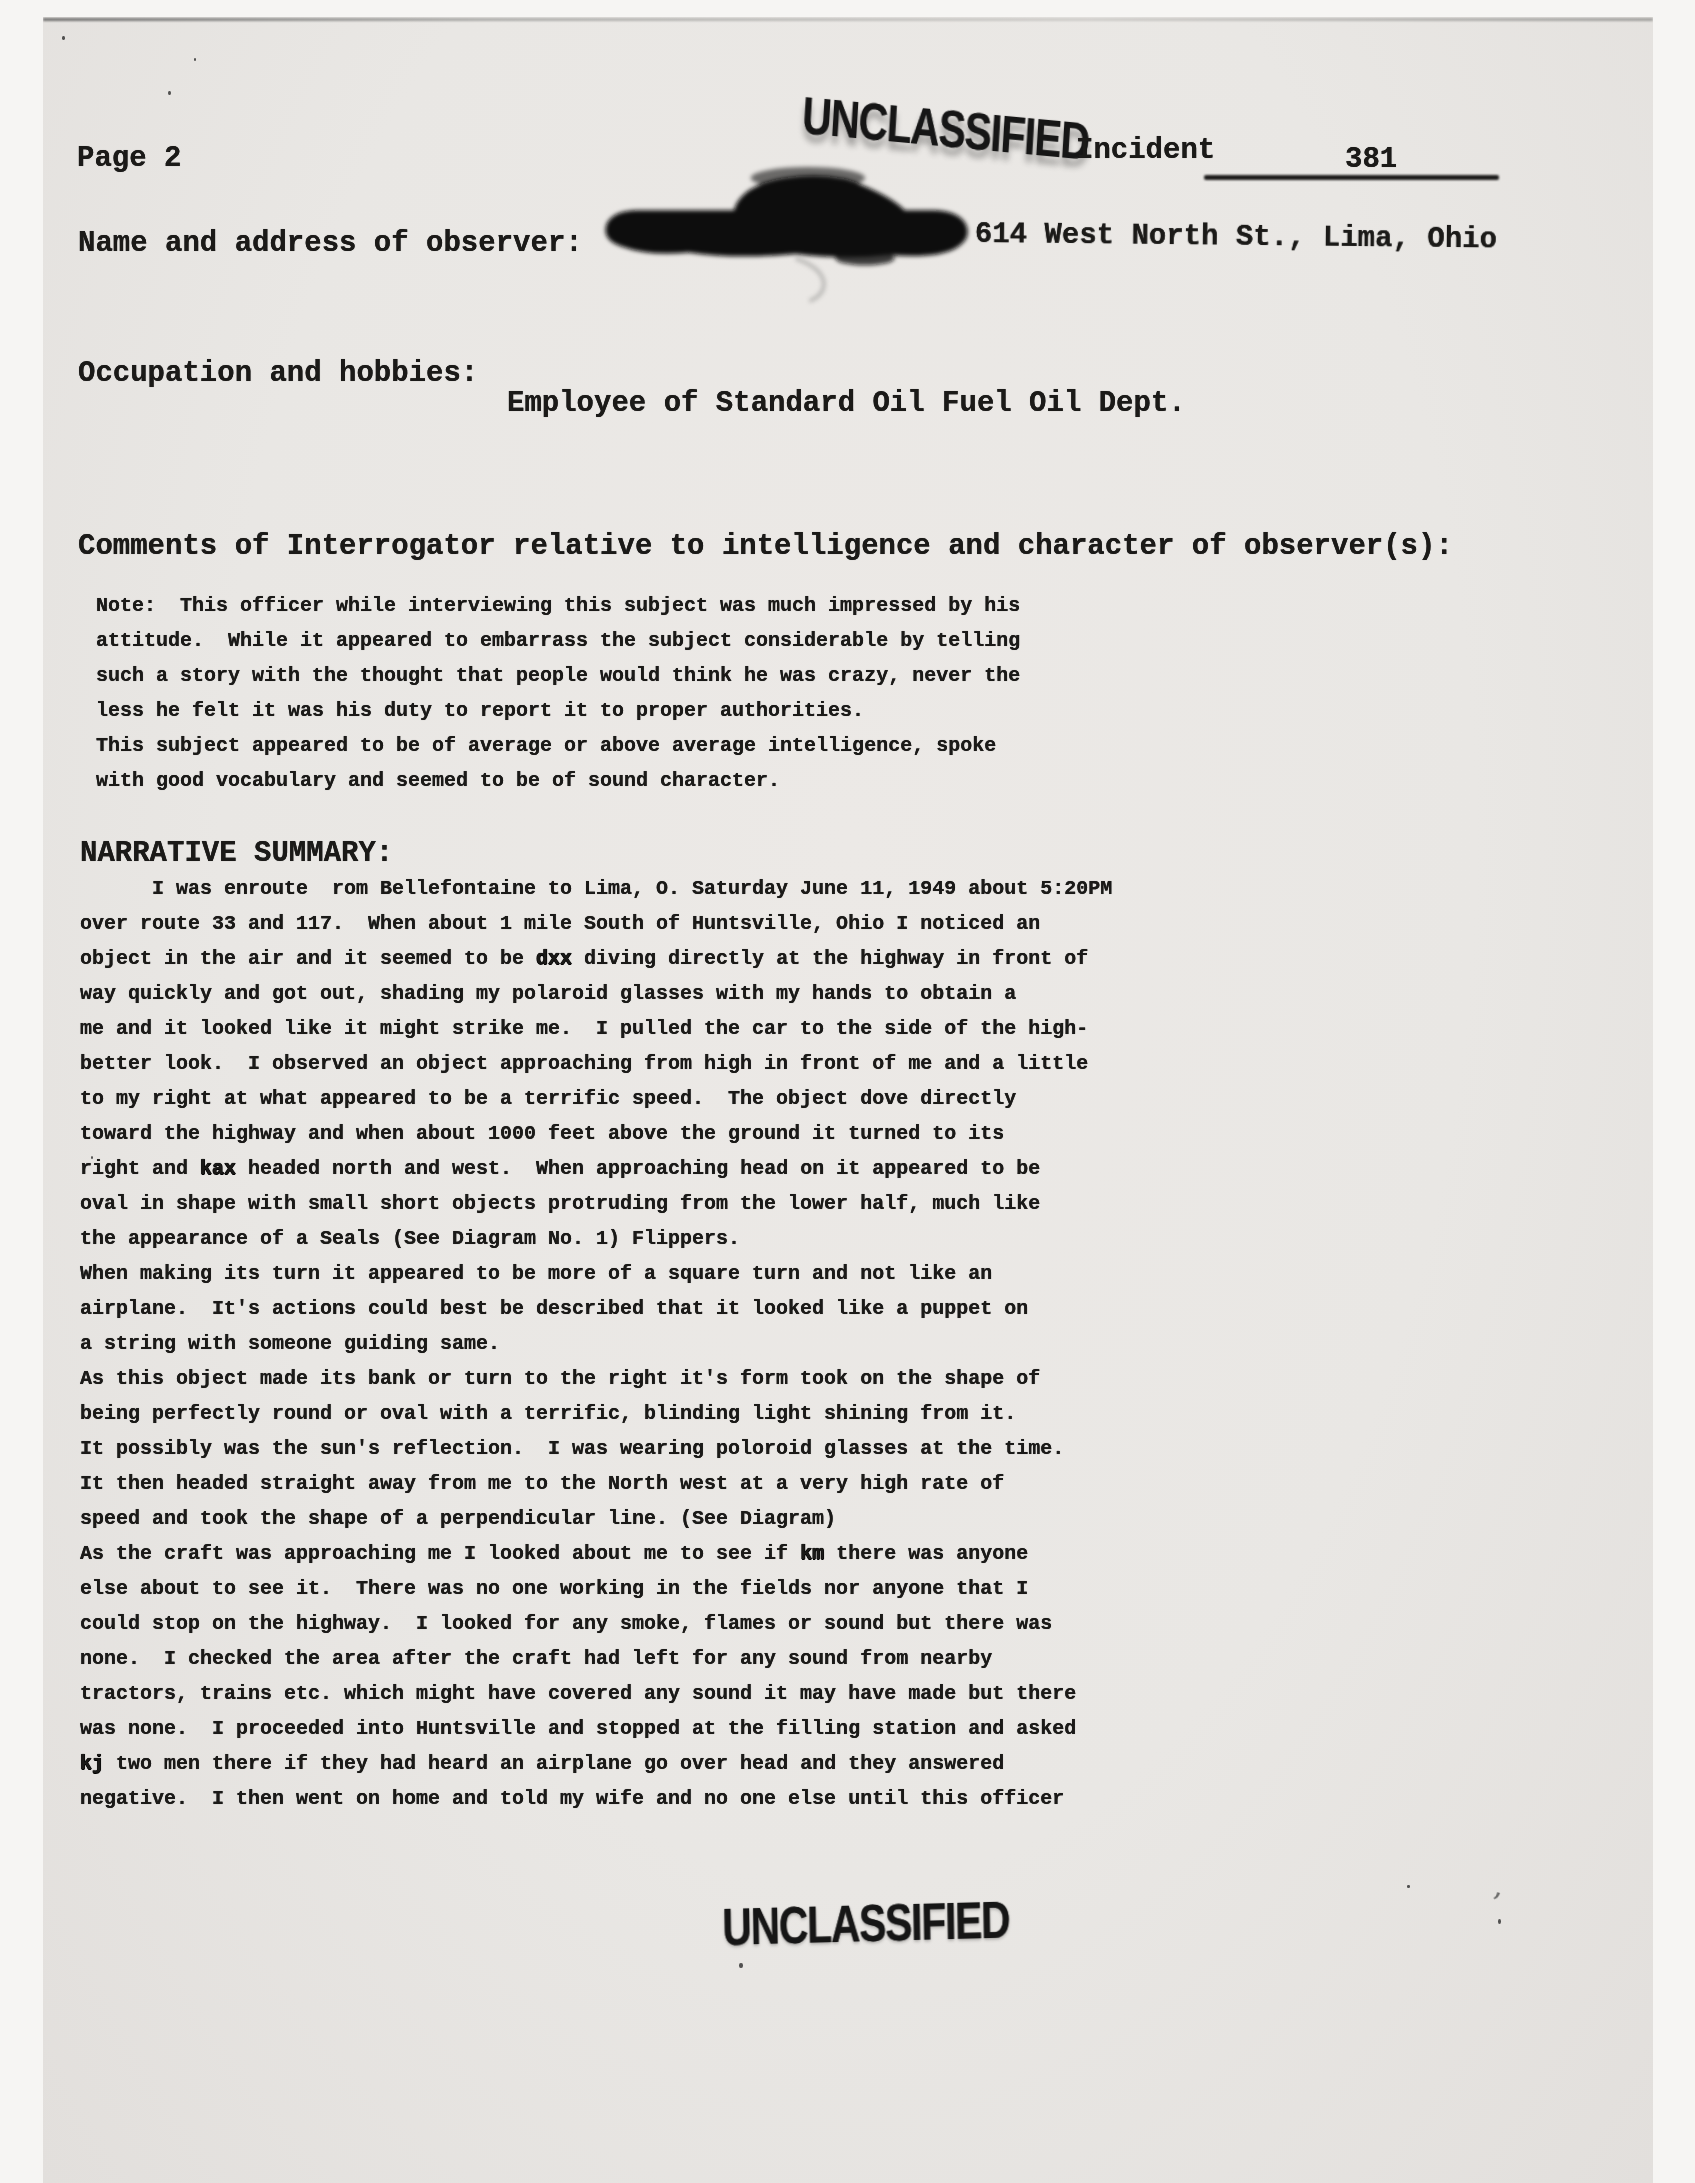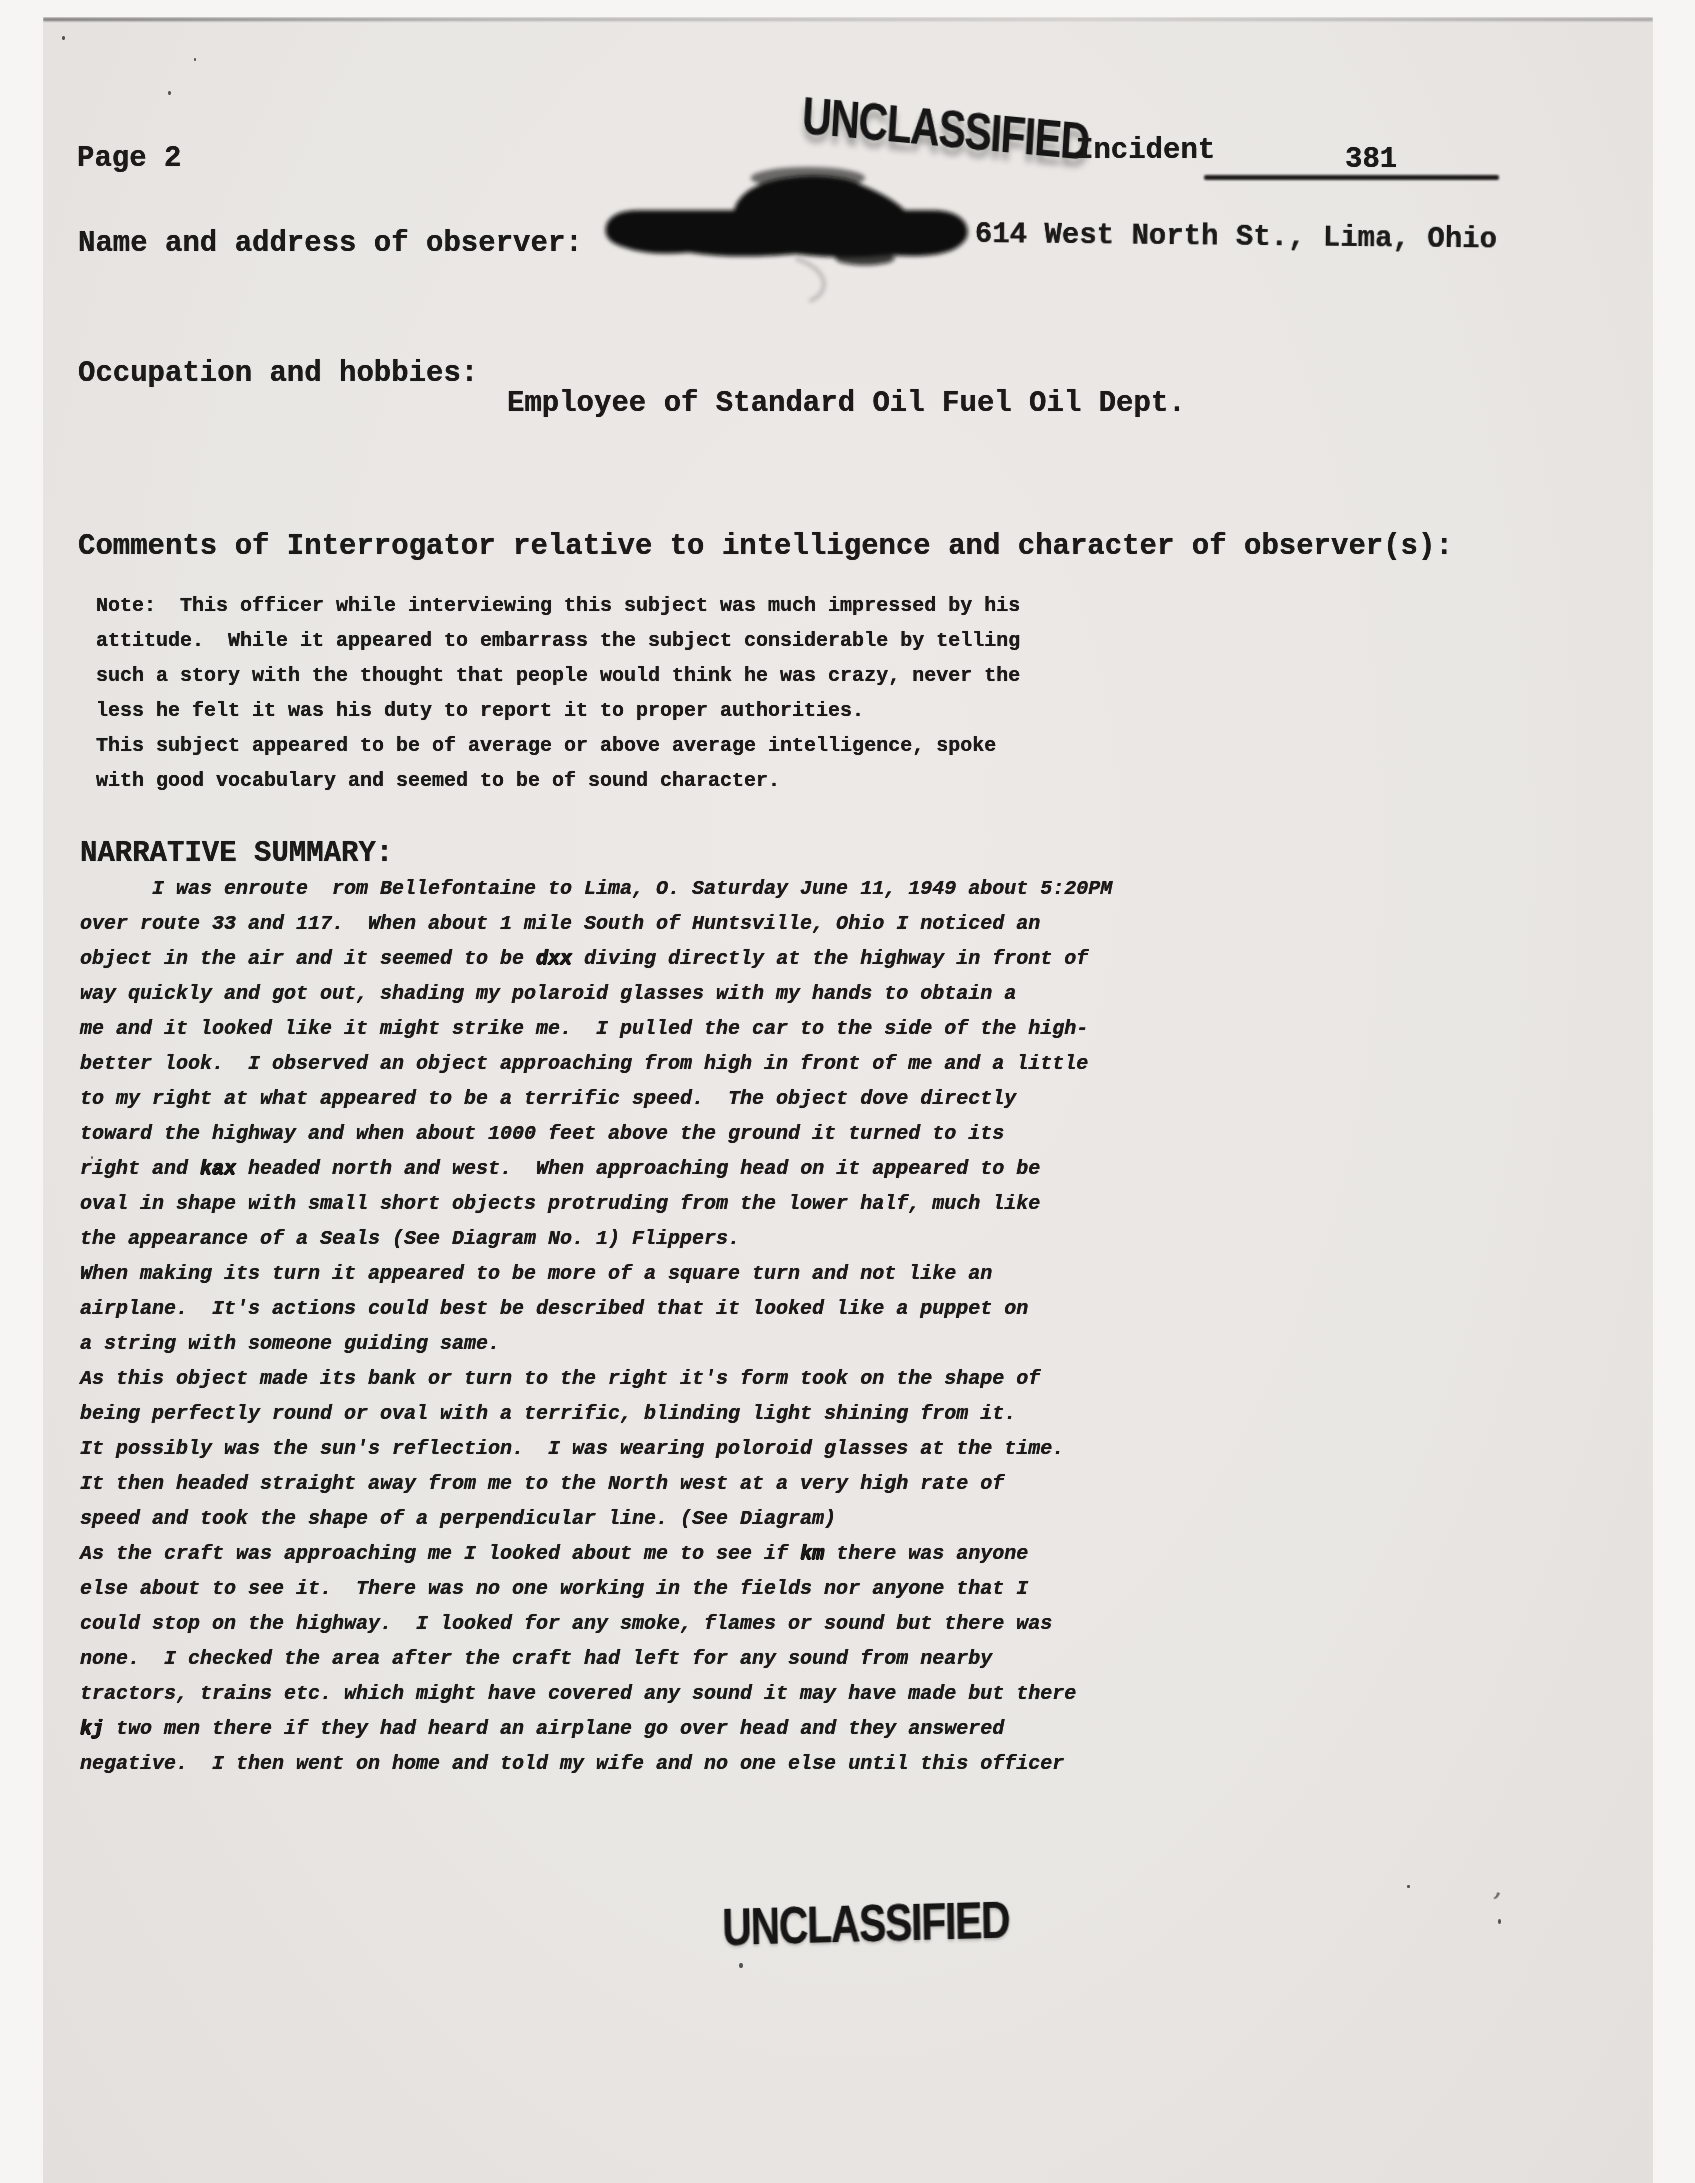--- a/index.html
+++ b/index.html
@@ -119,21 +119,21 @@
       <div class="tline">Note:  This officer while interviewing this subject was much impressed by his</div>
       <div class="tline">attitude.  While it appeared to embarrass the subject considerable by telling</div>
       <div class="tline">such a story with the thought that people would think he was crazy, never the</div>
       <div class="tline">less he felt it was his duty to report it to proper authorities.</div>
       <div class="tline">This subject appeared to be of average or above average intelligence, spoke</div>
       <div class="tline">with good vocabulary and seemed to be of sound character.</div>
     </div>
 
   <div class="typed" style="left:37px;top:822px;">NARRATIVE SUMMARY:</div>
 
-  <div class="block" style="left:37px;top:854px;font-style:italic;">
+  <div class="block" style="left:37px;top:854px;">
       <div class="tline">      I was enroute  rom Bellefontaine to Lima, O. Saturday June 11, 1949 about 5:20PM</div>
       <div class="tline">over route 33 and 117.  When about 1 mile South of Huntsville, Ohio I noticed an</div>
       <div class="tline">object in the air and it seemed to be <span class="struck">dxx</span> diving directly at the highway in front of</div>
       <div class="tline">way quickly and got out, shading my polaroid glasses with my hands to obtain a</div>
       <div class="tline">me and it looked like it might strike me.  I pulled the car to the side of the high-</div>
       <div class="tline">better look.  I observed an object approaching from high in front of me and a little</div>
       <div class="tline">to my right at what appeared to be a terrific speed.  The object dove directly</div>
       <div class="tline">toward the highway and when about 1000 feet above the ground it turned to its</div>
       <div class="tline">right and <span class="struck">kax</span> headed north and west.  When approaching head on it appeared to be</div>
       <div class="tline">oval in shape with small short objects protruding from the lower half, much like</div>
@@ -144,20 +144,21 @@
       <div class="tline">As this object made its bank or turn to the right it's form took on the shape of</div>
       <div class="tline">being perfectly round or oval with a terrific, blinding light shining from it.</div>
       <div class="tline">It possibly was the sun's reflection.  I was wearing poloroid glasses at the time.</div>
       <div class="tline">It then headed straight away from me to the North west at a very high rate of</div>
       <div class="tline">speed and took the shape of a perpendicular line. (See Diagram)</div>
       <div class="tline">As the craft was approaching me I looked about me to see if <span class="struck">km</span> there was anyone</div>
       <div class="tline">else about to see it.  There was no one working in the fields nor anyone that I</div>
       <div class="tline">could stop on the highway.  I looked for any smoke, flames or sound but there was</div>
       <div class="tline">none.  I checked the area after the craft had left for any sound from nearby</div>
       <div class="tline">tractors, trains etc. which might have covered any sound it may have made but there</div>
+      <div class="tline">was none.  I proceeded into Huntsville and stopped at the filling station and asked</div>
       <div class="tline"><span class="struck">kj</span> two men there if they had heard an airplane go over head and they answered</div>
       <div class="tline">negative.  I then went on home and told my wife and no one else until this officer</div>
     </div>
 
   <div class="stamp" id="stamp-bottom">UNCLASSIFIED</div>
 
   <div class="pencil-tick" style="left:1447px;top:1872px;">’</div>
   <div class="speck" style="left:1455px;top:1902px;width:3px;height:4.5px;"></div>
   <div class="speck" style="left:1364px;top:1868px;width:2.5px;height:2.5px;"></div>
   <div class="speck" style="left:696px;top:1946px;width:3.5px;height:4.5px;"></div>

